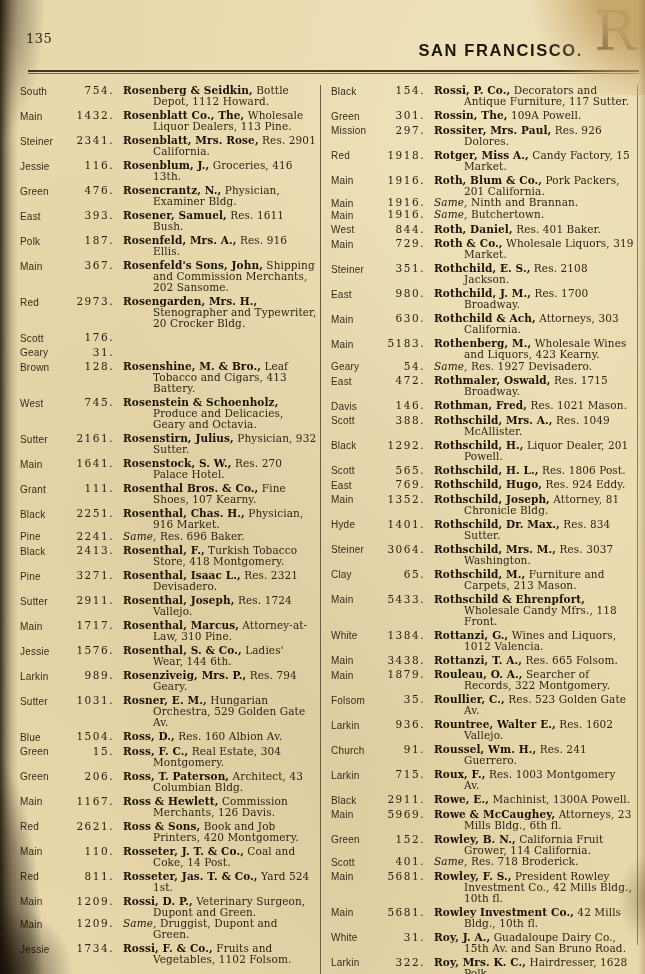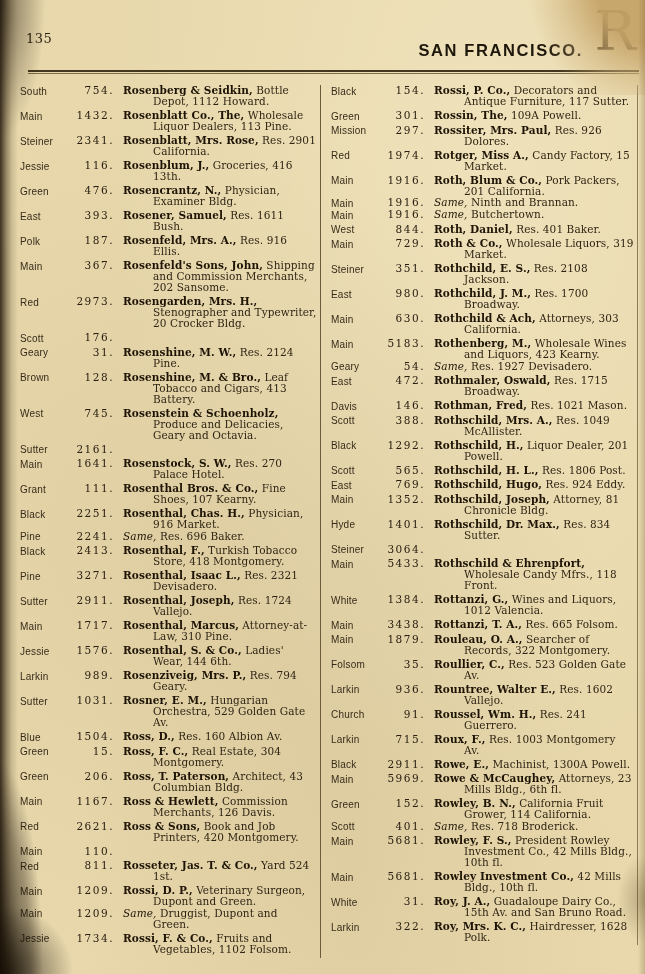--- a/index.html
+++ b/index.html
@@ -112,35 +112,35 @@
           <span class="num">2973.</span>
           <div class="txt"><span class="nm">Rosengarden, Mrs. H.,</span> <span>Stenographer and Typewriter, 20 Crocker Bldg.</span></div>
         </div>
         <div class="entry">
           <span class="ex">Scott</span>
           <span class="num">176.</span>
         </div>
         <div class="entry">
           <span class="ex">Geary</span>
           <span class="num">31.</span>
-          <div class="txt"><span class="nm">Rosenshine, M. W.,</span> <span>Res. 2124 Pine.</span></div>
         </div>
         <div class="entry">
           <span class="ex">Brown</span>
           <span class="num">128.</span>
           <div class="txt"><span class="nm">Rosenshine, M. &amp; Bro.,</span> <span>Leaf Tobacco and Cigars, 413 Battery.</span></div>
         </div>
         <div class="entry">
           <span class="ex">West</span>
           <span class="num">745.</span>
           <div class="txt"><span class="nm">Rosenstein &amp; Schoenholz,</span> <span>Produce and Delicacies, Geary and Octavia.</span></div>
         </div>
         <div class="entry">
           <span class="ex">Sutter</span>
           <span class="num">2161.</span>
+          <div class="txt"><span class="nm">Rosenstirn, Julius,</span> <span>Physician, 932 Sutter.</span></div>
         </div>
         <div class="entry">
           <span class="ex">Main</span>
           <span class="num">1641.</span>
           <div class="txt"><span class="nm">Rosenstock, S. W.,</span> <span>Res. 270 Palace Hotel.</span></div>
         </div>
         <div class="entry">
           <span class="ex">Grant</span>
           <span class="num">111.</span>
           <div class="txt"><span class="nm">Rosenthal Bros. &amp; Co.,</span> <span>Fine Shoes, 107 Kearny.</span></div>
@@ -211,20 +211,21 @@
           <div class="txt"><span class="nm">Ross &amp; Hewlett,</span> <span>Commission Merchants, 126 Davis.</span></div>
         </div>
         <div class="entry">
           <span class="ex">Red</span>
           <span class="num">2621.</span>
           <div class="txt"><span class="nm">Ross &amp; Sons,</span> <span>Book and Job Printers, 420 Montgomery.</span></div>
         </div>
         <div class="entry">
           <span class="ex">Main</span>
           <span class="num">110.</span>
+          <div class="txt"><span class="nm">Rosseter, J. T. &amp; Co.,</span> <span>Coal and Coke, 14 Post.</span></div>
         </div>
         <div class="entry">
           <span class="ex">Red</span>
           <span class="num">811.</span>
           <div class="txt"><span class="nm">Rosseter, Jas. T. &amp; Co.,</span> <span>Yard 524 1st.</span></div>
         </div>
         <div class="entry">
           <span class="ex">Main</span>
           <span class="num">1209.</span>
           <div class="txt"><span class="nm">Rossi, D. P.,</span> <span>Veterinary Surgeon, Dupont and Green.</span></div>
@@ -252,21 +253,21 @@
           <span class="num">301.</span>
           <div class="txt"><span class="nm">Rossin, The,</span> <span>109A Powell.</span></div>
         </div>
         <div class="entry">
           <span class="ex">Mission</span>
           <span class="num">297.</span>
           <div class="txt"><span class="nm">Rossiter, Mrs. Paul,</span> <span>Res. 926 Dolores.</span></div>
         </div>
         <div class="entry">
           <span class="ex">Red</span>
-          <span class="num">1974.</span>
+          <span class="num">1918.</span>
           <div class="txt"><span class="nm">Rotger, Miss A.,</span> <span>Candy Factory, 15 Market.</span></div>
         </div>
         <div class="entry">
           <span class="ex">Main</span>
           <span class="num">1916.</span>
           <div class="txt"><span class="nm">Roth, Blum &amp; Co.,</span> <span>Pork Packers, 201 California.</span></div>
         </div>
         <div class="entry tight">
           <span class="ex">Main</span>
           <span class="num">1916.</span>
@@ -348,20 +349,26 @@
           <div class="txt"><span class="nm">Rothschild, Joseph,</span> <span>Attorney, 81 Chronicle Bldg.</span></div>
         </div>
         <div class="entry">
           <span class="ex">Hyde</span>
           <span class="num">1401.</span>
           <div class="txt"><span class="nm">Rothschild, Dr. Max.,</span> <span>Res. 834 Sutter.</span></div>
         </div>
         <div class="entry">
           <span class="ex">Steiner</span>
           <span class="num">3064.</span>
+          <div class="txt"><span class="nm">Rothschild, Mrs. M.,</span> <span>Res. 3037 Washington.</span></div>
+        </div>
+        <div class="entry">
+          <span class="ex">Clay</span>
+          <span class="num">65.</span>
+          <div class="txt"><span class="nm">Rothschild, M.,</span> <span>Furniture and Carpets, 213 Mason.</span></div>
         </div>
         <div class="entry">
           <span class="ex">Main</span>
           <span class="num">5433.</span>
           <div class="txt"><span class="nm">Rothschild &amp; Ehrenpfort,</span> <span>Wholesale Candy Mfrs., 118 Front.</span></div>
         </div>
         <div class="entry">
           <span class="ex">White</span>
           <span class="num">1384.</span>
           <div class="txt"><span class="nm">Rottanzi, G.,</span> <span>Wines and Liquors, 1012 Valencia.</span></div>

